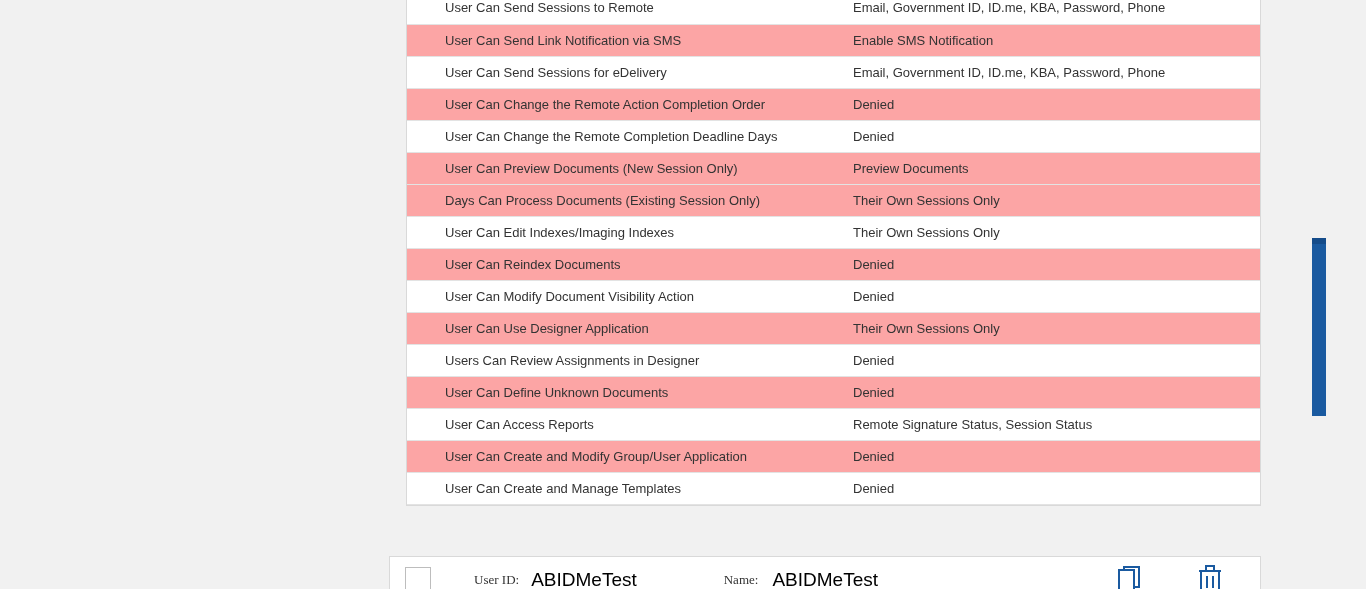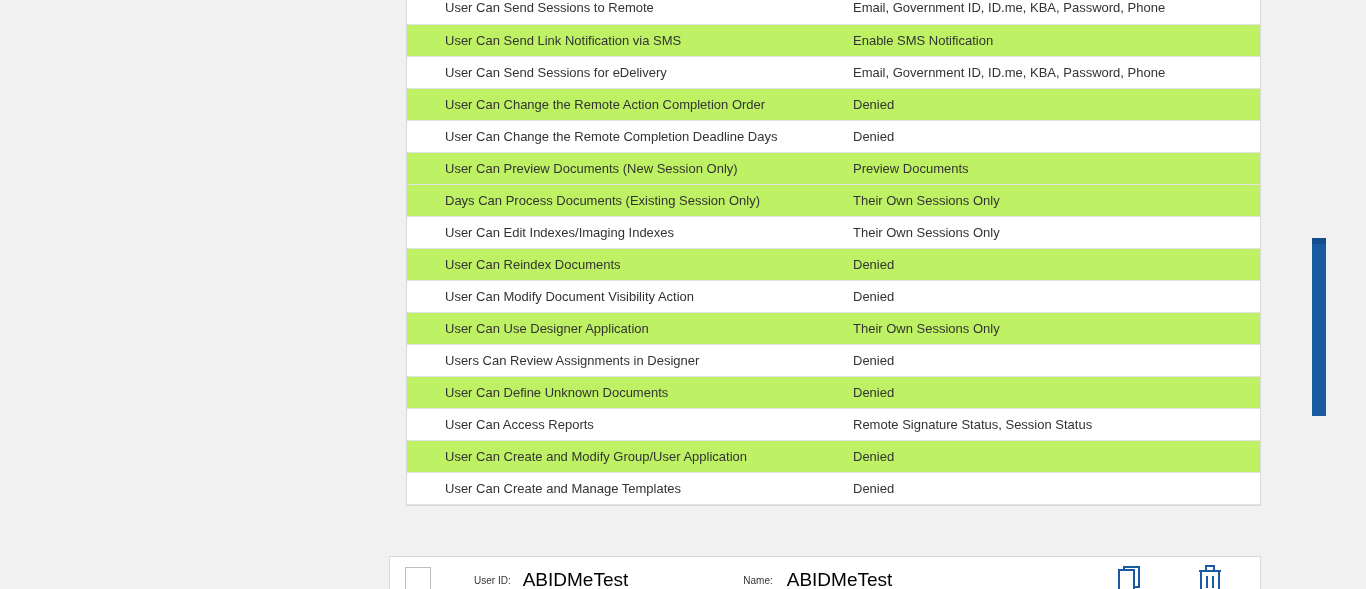--- a/index.html
+++ b/index.html
@@ -31,21 +31,21 @@
     border-collapse: collapse;
     table-layout: fixed;
   }
   .perm-table tr {
     height: 32px;
   }
   .perm-table tr.odd {
     background: #ffffff;
   }
   .perm-table tr.even {
-    background: #bef264;
+    background: #fca5a5;
   }
   .perm-table td {
     border-bottom: 1px solid #e3e3e3;
     font-size: 13px;
     color: #333333;
     padding: 0;
     vertical-align: middle;
     white-space: nowrap;
     overflow: hidden;
     text-overflow: ellipsis;
@@ -73,31 +73,32 @@
   .user-checkbox {
     width: 26px;
     height: 26px;
     border: 1px solid #bdbdbd;
     background: #ffffff;
     margin-left: 15px;
     box-sizing: border-box;
     flex: 0 0 auto;
   }
   .field-label {
-    font-size: 10px;
+    font-size: 13px;
     color: #333333;
     margin-left: 0;
+    font-family: Liberation Serif, serif;
   }
   .field-value {
     font-size: 19px;
     color: #000000;
   }
   .uid-label { margin-left: 43px; }
   .uid-value { margin-left: 12px; }
-  .name-label { margin-left: 115px; }
+  .name-label { margin-left: 87px; }
   .name-value { margin-left: 14px; }
   .bar-actions {
     margin-left: auto;
     display: flex;
     align-items: center;
     gap: 52px;
     padding-right: 36px;
   }
   .icon-btn {
     width: 28px;

